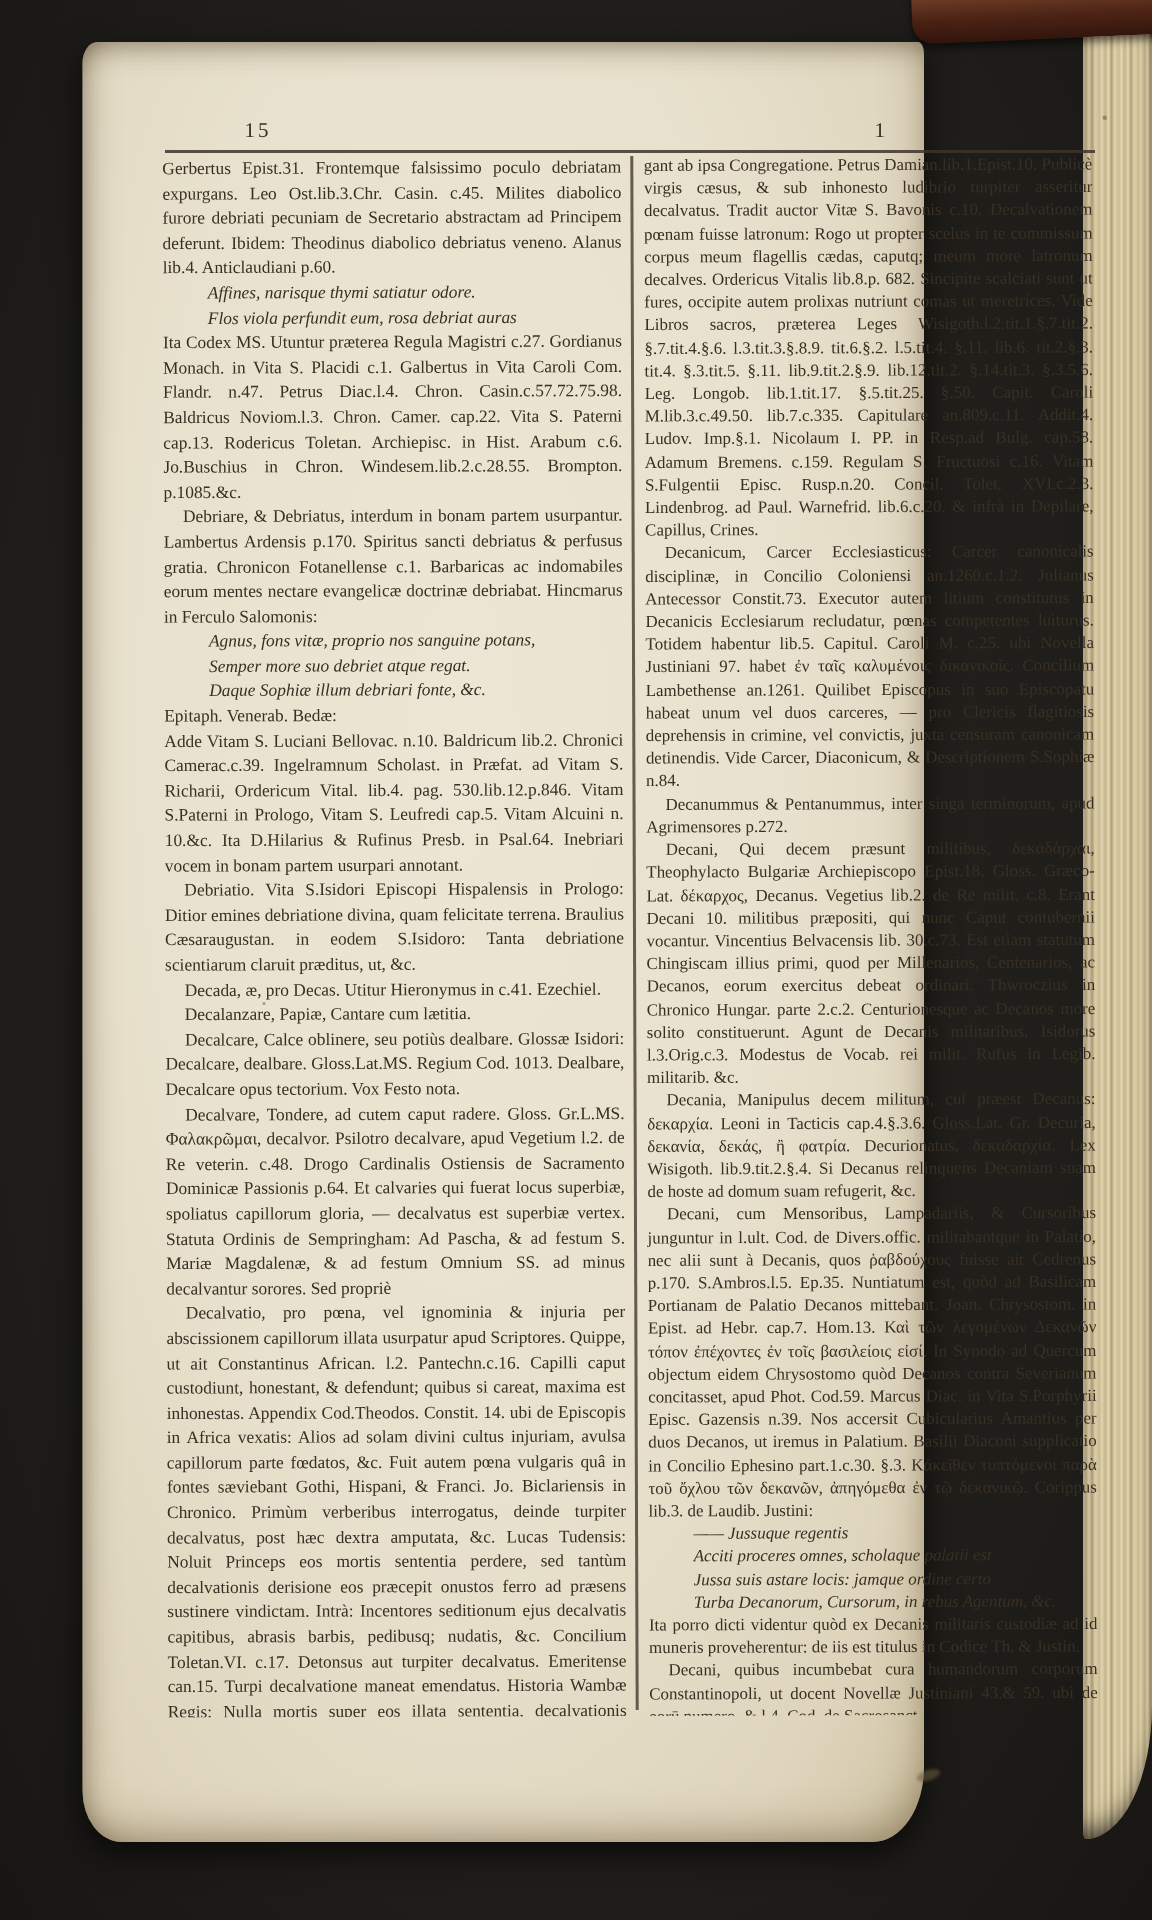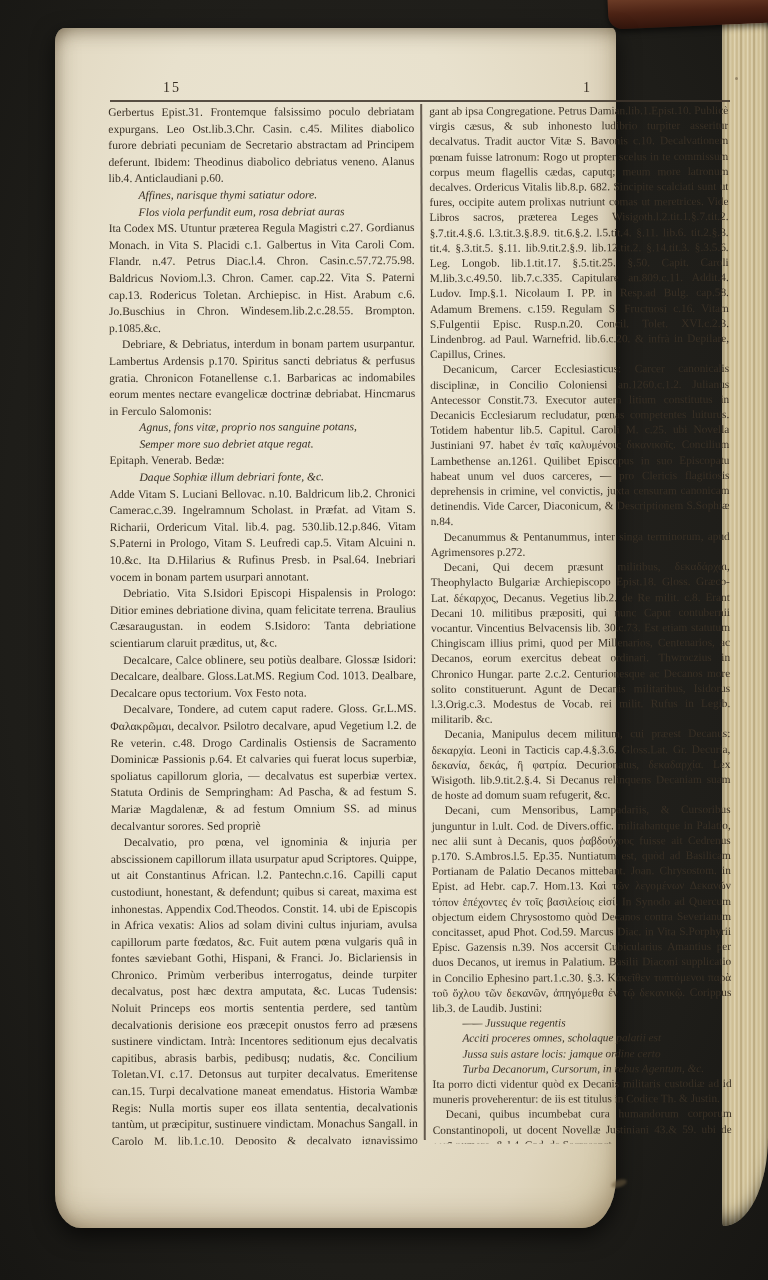--- a/index.html
+++ b/index.html
@@ -82,24 +82,26 @@
 
     <div class="textblock">
       <div class="col col-left" id="col-left">
           <p class="para body-first">Gerbertus Epist.31. Frontemque falsissimo poculo debriatam expurgans. Leo Ost.lib.3.Chr. Casin. c.45. Milites diabolico furore debriati pecuniam de Secretario abstractam ad Principem deferunt. Ibidem: Theodinus diabolico debriatus veneno. Alanus lib.4. Anticlaudiani p.60.</p>
           <p class="para verse">Affines, narisque thymi satiatur odore.</p>
           <p class="para verse">Flos viola perfundit eum, rosa debriat auras</p>
           <p class="para body-first">Ita Codex MS. Utuntur præterea Regula Magistri c.27. Gordianus Monach. in Vita S. Placidi c.1. Galbertus in Vita Caroli Com. Flandr. n.47. Petrus Diac.l.4. Chron. Casin.c.57.72.75.98. Baldricus Noviom.l.3. Chron. Camer. cap.22. Vita S. Paterni cap.13. Rodericus Toletan. Archiepisc. in Hist. Arabum c.6. Jo.Buschius in Chron. Windesem.lib.2.c.28.55. Brompton. p.1085.&amp;c.</p>
           <p class="para body">Debriare, &amp; Debriatus, interdum in bonam partem usurpantur. Lambertus Ardensis p.170. Spiritus sancti debriatus &amp; perfusus gratia. Chronicon Fotanellense c.1. Barbaricas ac indomabiles eorum mentes nectare evangelicæ doctrinæ debriabat. Hincmarus in Ferculo Salomonis:</p>
           <p class="para verse">Agnus, fons vitæ, proprio nos sanguine potans,</p>
           <p class="para verse">Semper more suo debriet atque regat.</p>
+          <p class="para verse">Daque Sophiæ illum debriari fonte, &amp;c.</p>
           <p class="para body-first">Epitaph. Venerab. Bedæ:</p>
-          <p class="para verse">Daque Sophiæ illum debriari fonte, &amp;c.</p>
           <p class="para body-first">Adde Vitam S. Luciani Bellovac. n.10. Baldricum lib.2. Chronici Camerac.c.39. Ingelramnum Scholast. in Præfat. ad Vitam S. Richarii, Ordericum Vital. lib.4. pag. 530.lib.12.p.846. Vitam S.Paterni in Prologo, Vitam S. Leufredi cap.5. Vitam Alcuini n. 10.&amp;c. Ita D.Hilarius &amp; Rufinus Presb. in Psal.64. Inebriari vocem in bonam partem usurpari annotant.</p>
           <p class="para body">Debriatio. Vita S.Isidori Episcopi Hispalensis in Prologo: Ditior emines debriatione divina, quam felicitate terrena. Braulius Cæsaraugustan. in eodem S.Isidoro: Tanta debriatione scientiarum claruit præditus, ut, &amp;c.</p>
+          <p class="para body">Decada, æ, pro Decas. Utitur Hieronymus in c.41. Ezechiel.</p>
+          <p class="para body">Decalanzare, Papiæ, Cantare cum lætitia.</p>
           <p class="para body">Decalcare, Calce oblinere, seu potiùs dealbare. Glossæ Isidori: Decalcare, dealbare. Gloss.Lat.MS. Regium Cod. 1013. Dealbare, Decalcare opus tectorium. Vox Festo nota.</p>
           <p class="para body">Decalvare, Tondere, ad cutem caput radere. Gloss. Gr.L.MS. Φαλακρῶμαι, decalvor. Psilotro decalvare, apud Vegetium l.2. de Re veterin. c.48. Drogo Cardinalis Ostiensis de Sacramento Dominicæ Passionis p.64. Et calvaries qui fuerat locus superbiæ, spoliatus capillorum gloria, — decalvatus est superbiæ vertex. Statuta Ordinis de Sempringham: Ad Pascha, &amp; ad festum S. Mariæ Magdalenæ, &amp; ad festum Omnium SS. ad minus decalvantur sorores. Sed propriè</p>
           <p class="para body">Decalvatio, pro pœna, vel ignominia &amp; injuria per abscissionem capillorum illata usurpatur apud Scriptores. Quippe, ut ait Constantinus African. l.2. Pantechn.c.16. Capilli caput custodiunt, honestant, &amp; defendunt; quibus si careat, maxima est inhonestas. Appendix Cod.Theodos. Constit. 14. ubi de Episcopis in Africa vexatis: Alios ad solam divini cultus injuriam, avulsa capillorum parte fœdatos, &amp;c. Fuit autem pœna vulgaris quâ in fontes sæviebant Gothi, Hispani, &amp; Franci. Jo. Biclariensis in Chronico. Primùm verberibus interrogatus, deinde turpiter decalvatus, post hæc dextra amputata, &amp;c. Lucas Tudensis: Noluit Princeps eos mortis sententia perdere, sed tantùm decalvationis derisione eos præcepit onustos ferro ad præsens sustinere vindictam. Intrà: Incentores seditionum ejus decalvatis capitibus, abrasis barbis, pedibusq; nudatis, &amp;c. Concilium Toletan.VI. c.17. Detonsus aut turpiter decalvatus. Emeritense can.15. Turpi decalvatione maneat emendatus. Historia Wambæ Regis: Nulla mortis super eos illata sententia, decalvationis tantùm, ut præcipitur, sustinuere vindictam. Monachus Sangall. in Carolo M. lib.1.c.10. Deposito &amp; decalvato ignavissimo Francorum Rege Childerico. Vita S. Leodegarii c.14. Condemnatum ab ipsa Synodo calvaria accepta in capite expulsum segre-</p>
         </div>
       <div class="divider"></div>
       <div class="col col-right" id="col-right">
           <p class="para body-first">gant ab ipsa Congregatione. Petrus Damian.lib.1.Epist.10. Publicè virgis cæsus, &amp; sub inhonesto ludibrio turpiter asseritur decalvatus. Tradit auctor Vitæ S. Bavonis c.10. Decalvationem pœnam fuisse latronum: Rogo ut propter scelus in te commissum corpus meum flagellis cædas, caputq; meum more latronum decalves. Ordericus Vitalis lib.8.p. 682. Sincipite scalciati sunt ut fures, occipite autem prolixas nutriunt comas ut meretrices. Vide Libros sacros, præterea Leges Wisigoth.l.2.tit.1.§.7.tit.2. §.7.tit.4.§.6. l.3.tit.3.§.8.9. tit.6.§.2. l.5.tit.4. §.11. lib.6. tit.2.§.3. tit.4. §.3.tit.5. §.11. lib.9.tit.2.§.9. lib.12.tit.2. §.14.tit.3. §.3.5.6. Leg. Longob. lib.1.tit.17. §.5.tit.25. §.50. Capit. Caroli M.lib.3.c.49.50. lib.7.c.335. Capitulare an.809.c.11. Addit.4. Ludov. Imp.§.1. Nicolaum I. PP. in Resp.ad Bulg. cap.58. Adamum Bremens. c.159. Regulam S. Fructuosi c.16. Vitam S.Fulgentii Episc. Rusp.n.20. Concil. Tolet. XVI.c.2.3. Lindenbrog. ad Paul. Warnefrid. lib.6.c.20. &amp; infrà in Depilare, Capillus, Crines.</p>
           <p class="para body">Decanicum, Carcer Ecclesiasticus: Carcer canonicalis disciplinæ, in Concilio Coloniensi an.1260.c.1.2. Julianus Antecessor Constit.73. Executor autem litium constitutus in Decanicis Ecclesiarum recludatur, pœnas competentes luiturus. Totidem habentur lib.5. Capitul. Caroli M. c.25. ubi Novella Justiniani 97. habet ἐν ταῖς καλυμένοις δικανικοῖς. Concilium Lambethense an.1261. Quilibet Episcopus in suo Episcopatu habeat unum vel duos carceres, — pro Clericis flagitiosis deprehensis in crimine, vel convictis, juxta censuram canonicam detinendis. Vide Carcer, Diaconicum, &amp; Descriptionem S.Sophiæ n.84.</p>
           <p class="para body">Decanummus &amp; Pentanummus, inter singa terminorum, apud Agrimensores p.272.</p>
           <p class="para body">Decani, Qui decem præsunt militibus, δεκαδάρχαι, Theophylacto Bulgariæ Archiepiscopo Epist.18. Gloss. Græco-Lat. δέκαρχος, Decanus. Vegetius lib.2. de Re milit. c.8. Erant Decani 10. militibus præpositi, qui nunc Caput contubernii vocantur. Vincentius Belvacensis lib. 30.c.73. Est etiam statutum Chingiscam illius primi, quod per Millenarios, Centenarios, ac Decanos, eorum exercitus debeat ordinari. Thwroczius in Chronico Hungar. parte 2.c.2. Centurionesque ac Decanos more solito constituerunt. Agunt de Decanis militaribus, Isidorus l.3.Orig.c.3. Modestus de Vocab. rei milit. Rufus in Legib. militarib. &amp;c.</p>

